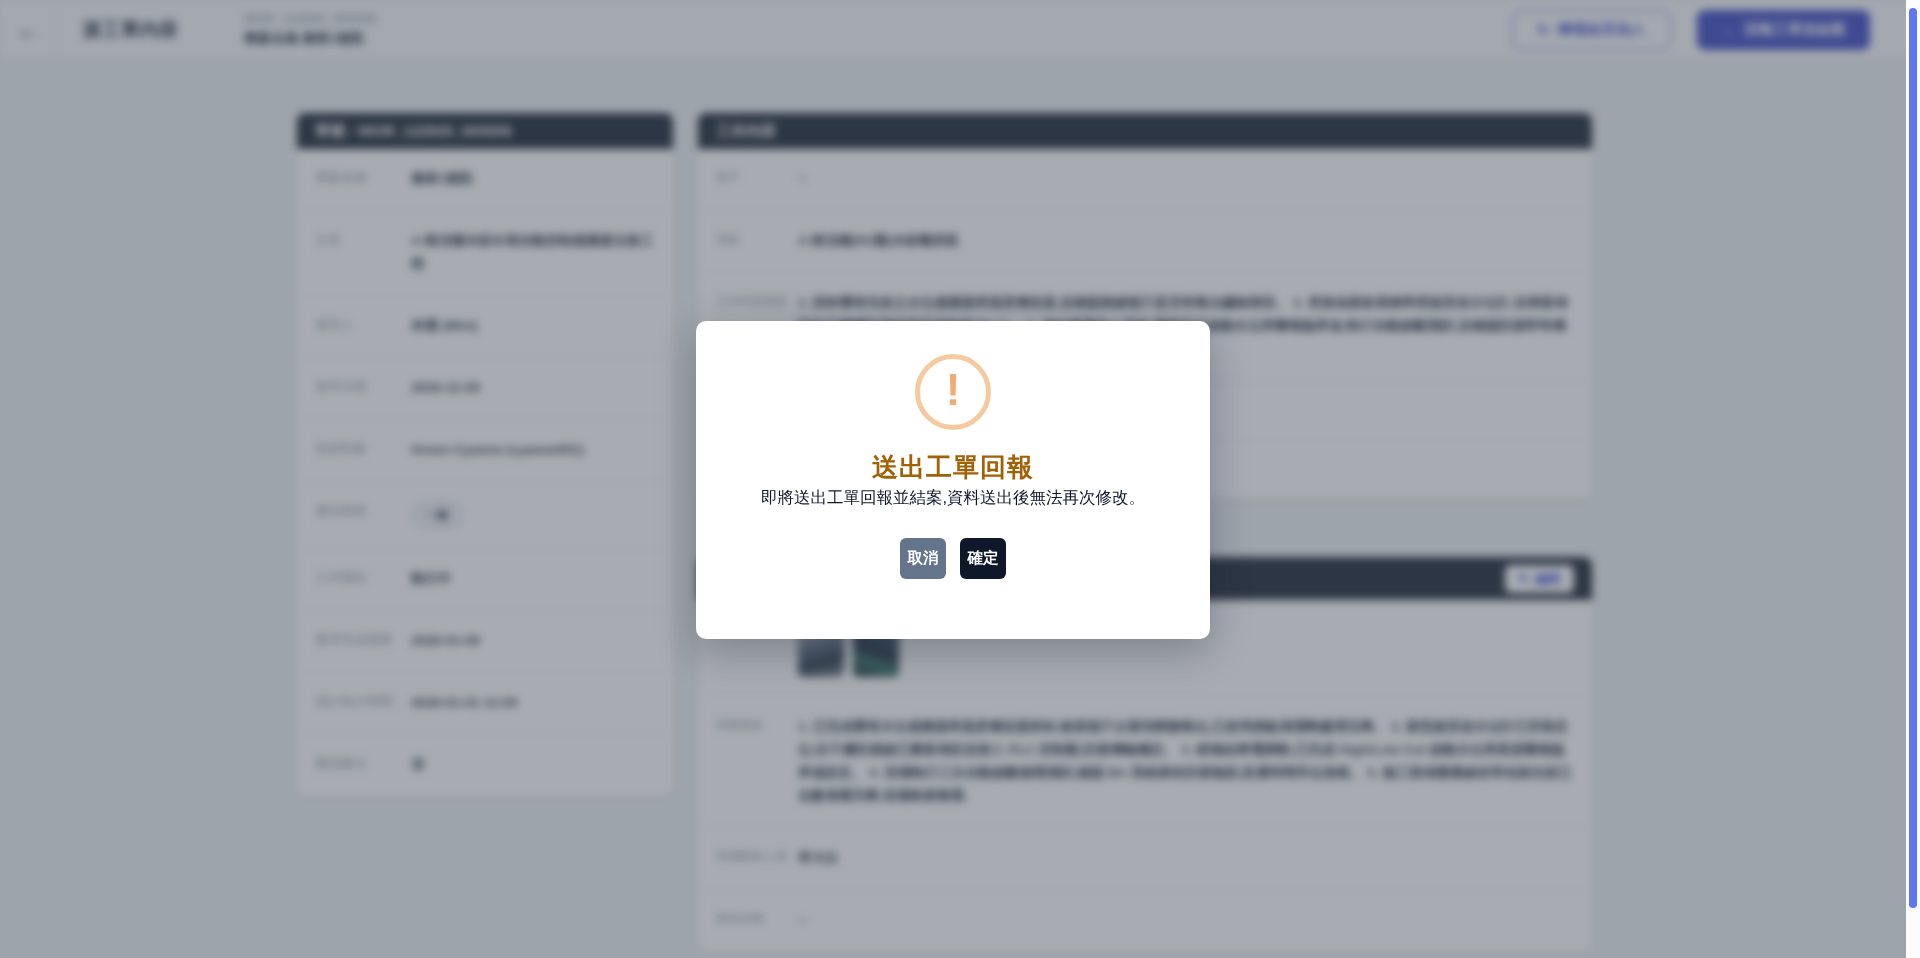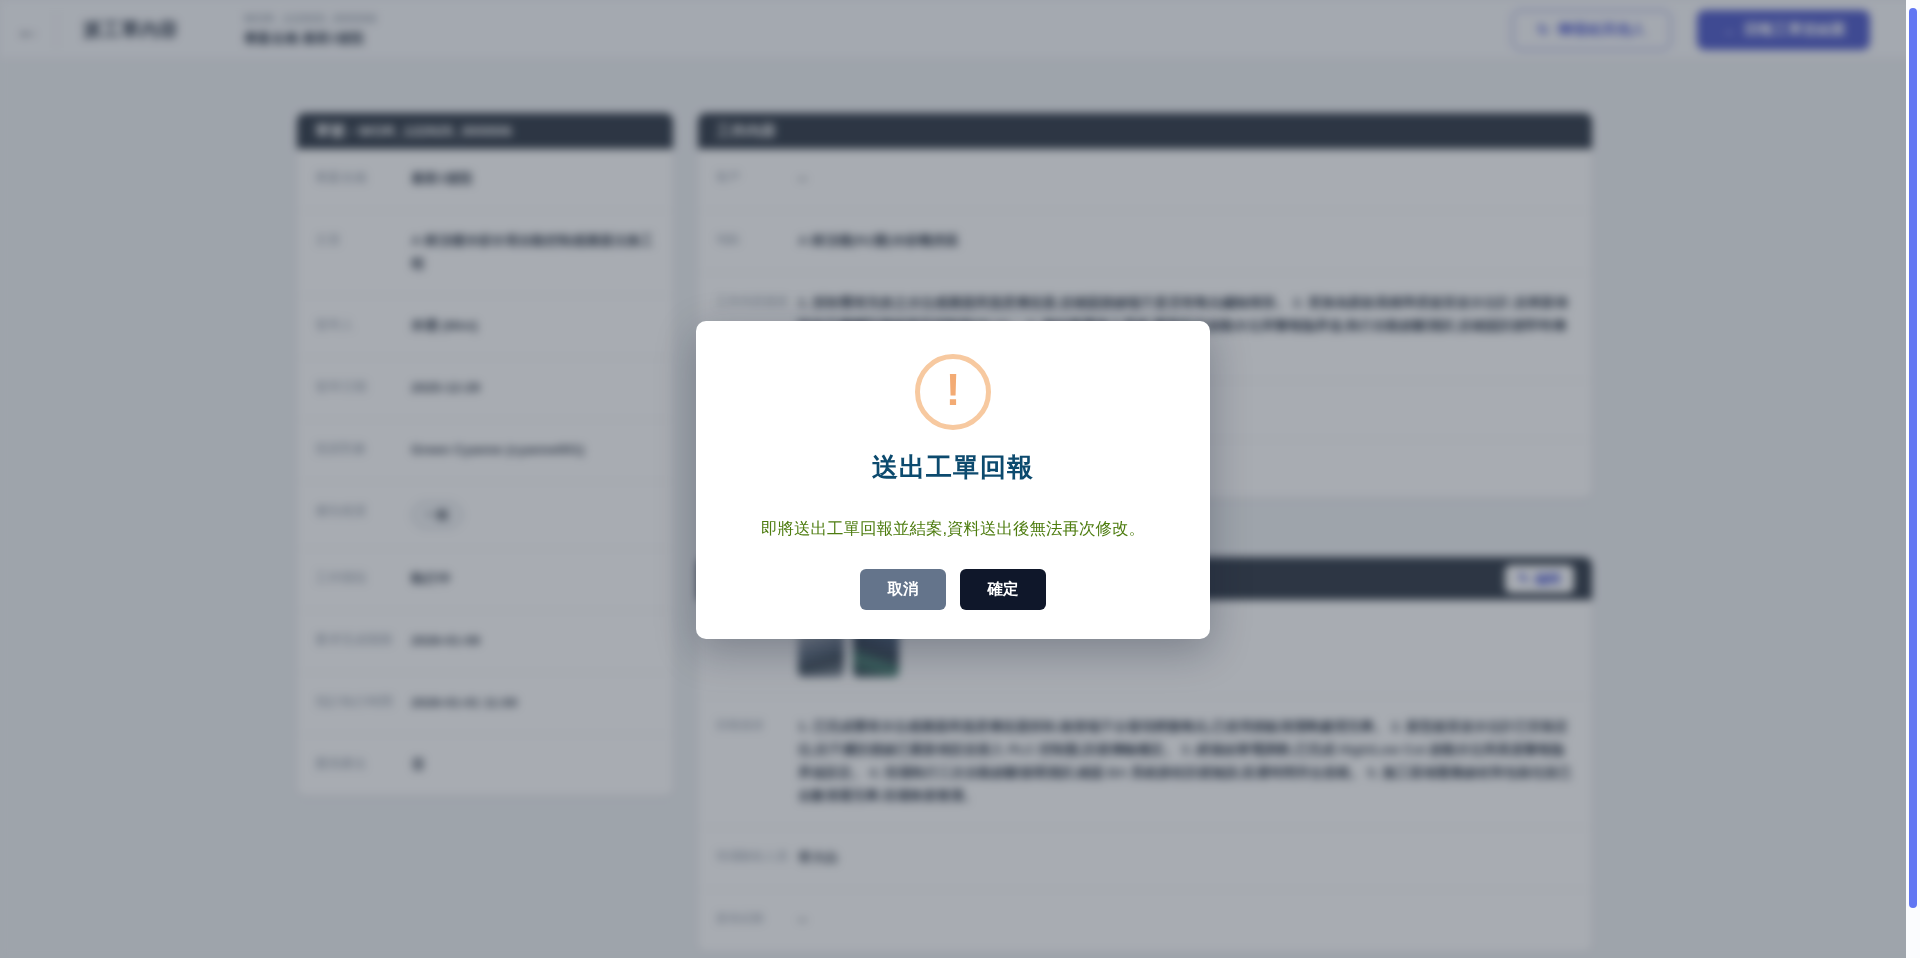--- a/index.html
+++ b/index.html
@@ -60,25 +60,25 @@
   .dim { position:absolute; inset:0; background:rgba(58,66,80,0.44); }
 
   
   .modal { position:absolute; left:696px; top:321px; width:514px; height:318px;
            background:#fff; border-radius:10px; text-align:center;
            box-shadow:0 12px 40px rgba(15,23,42,.28); }
   .modal-icon { width:76px; height:76px; border:5px solid #f7c9a0; border-radius:50%;
                 margin:33px auto 0; display:flex; align-items:center; justify-content:center; }
   .modal-icon .bang { font-size:44px; font-weight:bold; color:#f3ab74; line-height:1;
                       transform:translateY(-2px); }
-  .modal-title { margin-top:20px; font-size:26px; font-weight:800; color:#0c4a6e;
+  .modal-title { margin-top:20px; font-size:26px; font-weight:800; color:#a16207;
                  letter-spacing:1px; }
-  .modal-msg { margin-top:33px; font-size:16.5px; color:#4d7c0f; }
+  .modal-msg { margin-top:2px; font-size:16.5px; color:#0f172a; }
   .modal-actions { margin-top:29px; display:flex; justify-content:center; gap:14px; }
-  .m-btn { width:86px; height:41px; border:none; border-radius:6px; color:#fff;
+  .m-btn { width:46px; height:41px; border:none; border-radius:6px; color:#fff;
            font-size:15.5px; font-weight:bold; cursor:pointer;
            font-family:"Liberation Sans", sans-serif; }
   .m-cancel { background:#64748b; }
   .m-confirm { background:#0f172a; }
 
   
   .sb-track { position:absolute; right:0; top:0; width:14px; height:958px; background:#fbfcfe; }
   .sb-thumb { position:absolute; right:3px; top:8px; width:8px; height:900px;
               border-radius:4px; background:#6176f3; cursor:pointer; }
 </style>

